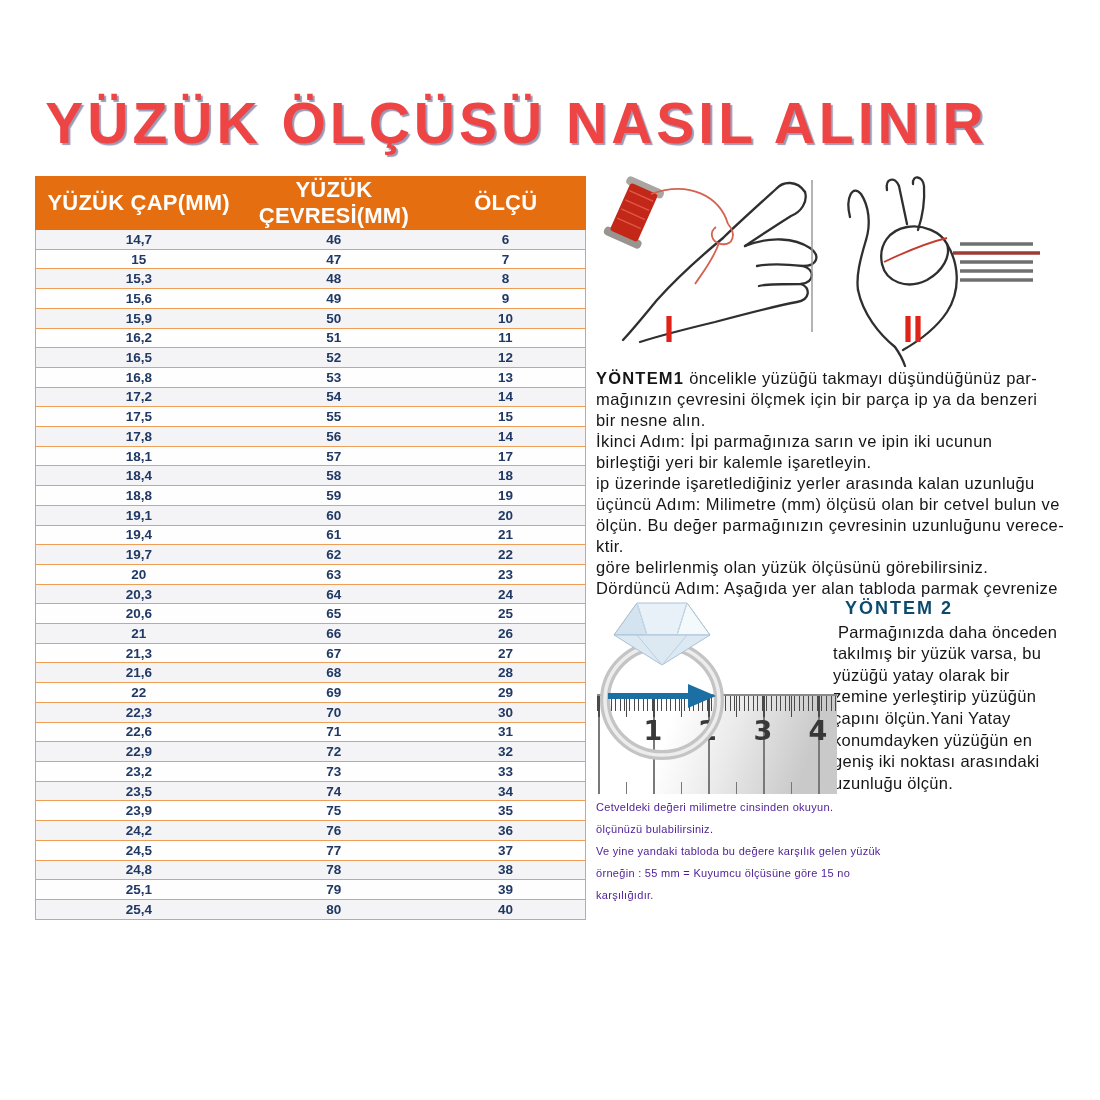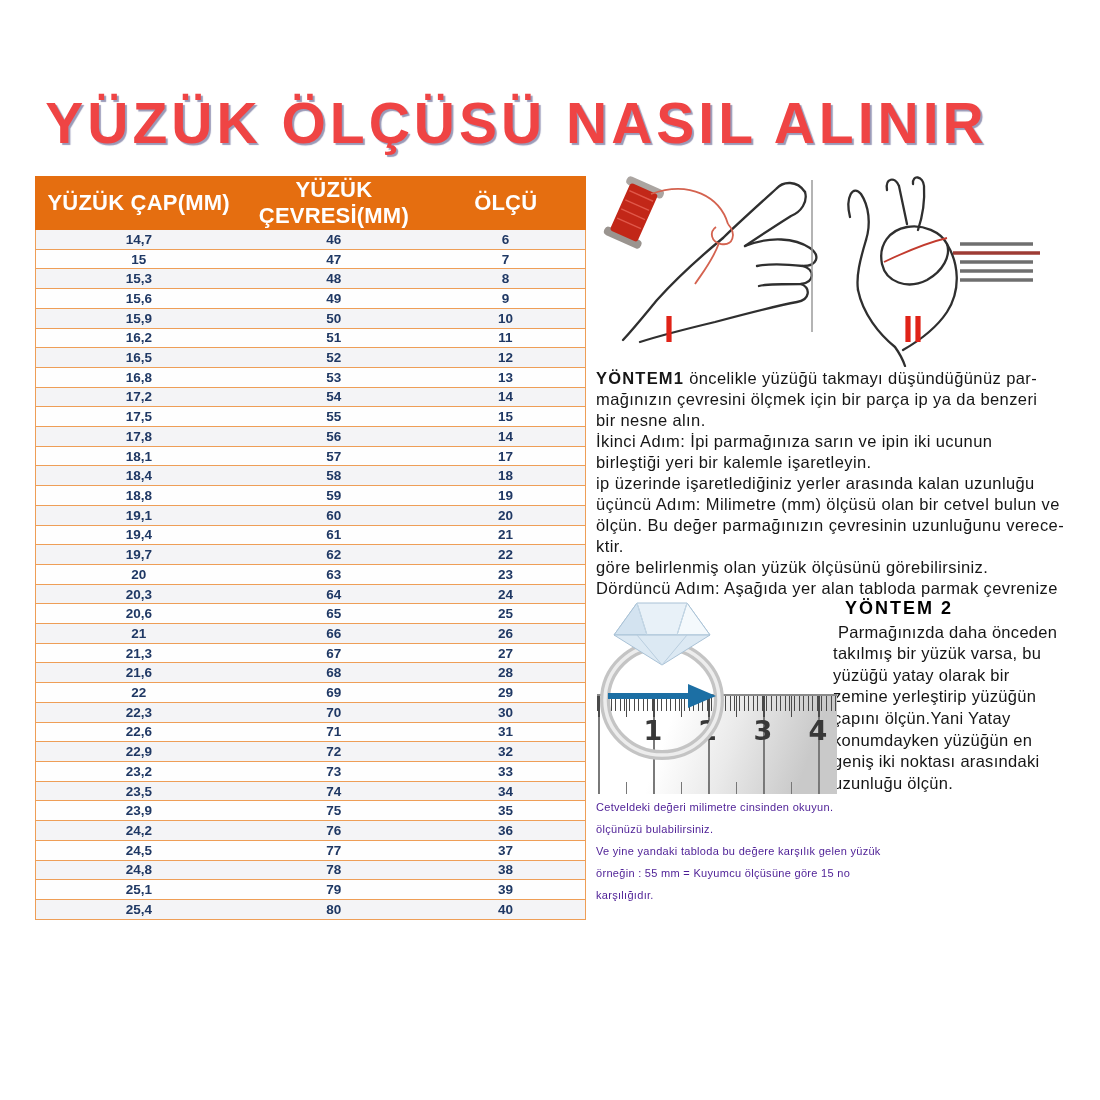--- a/index.html
+++ b/index.html
@@ -29,21 +29,21 @@
   .numeral-1 { left:664px; top:312px; }
   .numeral-2 { left:903px; top:312px; }
 
   
   .tline { white-space:pre; }
   .method1 { position:absolute; left:596px; top:368px; width:505px; font-size:16.5px;
              line-height:21px; color:#161616; letter-spacing:0.4px; }
   .method1 b { letter-spacing:1.2px; }
   .method2-text { position:absolute; left:833px; top:598px; width:264px; font-size:16.5px;
                   line-height:21.6px; color:#161616; letter-spacing:0.3px; }
-  .method2-heading { font-weight:bold; font-size:18px; letter-spacing:2px; color:#000000;
+  .method2-heading { font-weight:bold; font-size:18px; letter-spacing:2px; color:#0c4a6e;
                      margin:0 0 2px 12px; }
   .footer-text { position:absolute; left:596px; top:796px; width:502px; font-size:11px;
                  line-height:22px; color:#4c1d95; letter-spacing:0.3px; }
 
   
   .ruler { position:absolute; left:597px; top:694px; width:240px; height:100px; z-index:1;
            border-top:2px solid #8a8a8a;
            background:linear-gradient(110deg, #ffffff 30%, #eaeaea 55%, #c9c9c9 85%); }
   .ruler .ticks-minor  { position:absolute; left:0; top:0; width:100%; height:15px;
            background:repeating-linear-gradient(to right,#4a4a4a 0 1px,transparent 1px 4.58px); }

